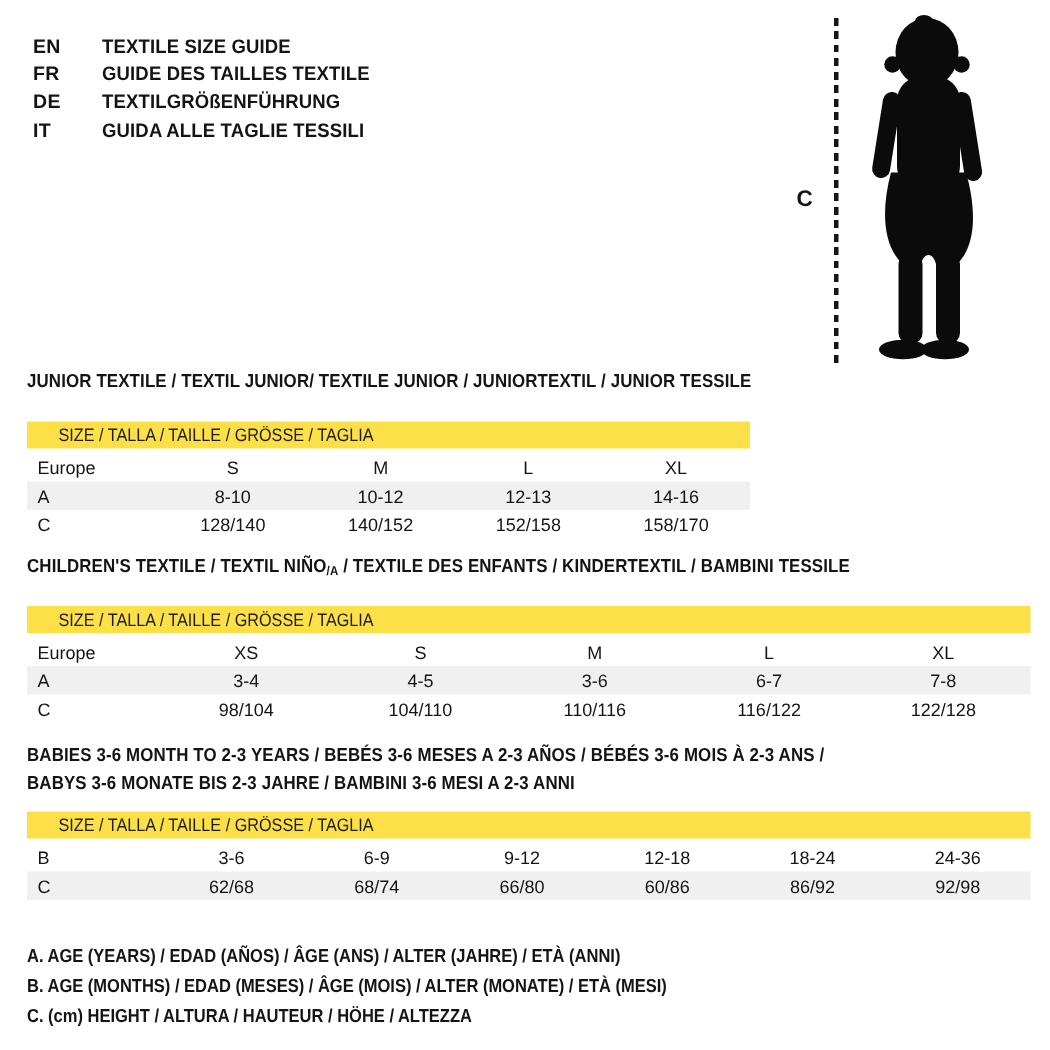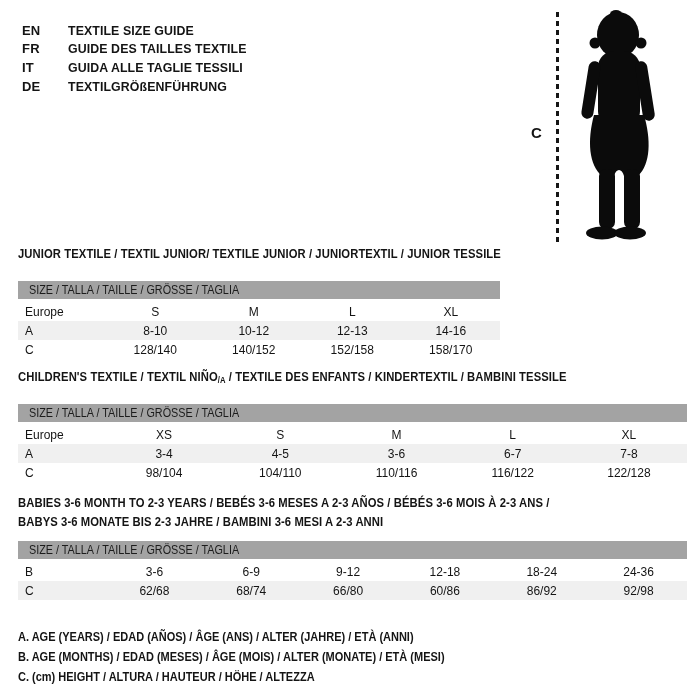--- a/index.html
+++ b/index.html
@@ -34,22 +34,22 @@
   .sec-title .sub { font-size: 8.5px; vertical-align: -2px; }
   .two-line { line-height: 19px; transform: scaleX(.9); transform-origin: 0 0; }
   .notes { position: absolute; left: 18px; top: 627px; font-weight: bold; font-size: 12.5px;
     line-height: 20px; transform: scaleX(.88); transform-origin: 0 0; white-space: nowrap; }
 
   
   .size-table { position: absolute; left: 18px; }
   .t1 { top: 281px; width: 482px; }
   .t2 { top: 404px; width: 669px; }
   .t3 { top: 541px; width: 669px; }
-  .thead { background: #a3a3a3; height: 18px; line-height: 18px;
-    padding-left: 11px; font-size: 12px; color: #1c1c1c; margin-bottom: 3px; }
+  .thead { background: #fde047; height: 18px; line-height: 18px;
+    padding-left: 21px; font-size: 12px; color: #1c1c1c; margin-bottom: 3px; }
   .thead .cond { display: inline-block; transform: scaleX(.9); transform-origin: 0 50%; white-space: nowrap; }
   .trow { display: flex; align-items: center; height: 19px; font-size: 12px; }
   .trow.shaded { background: #f0f0f0; }
   .tlabel { width: 88px; padding-left: 7px; box-sizing: border-box; }
   .tcell { flex: 1; text-align: center; }
 </style>
 </head>
 <body>
 
 <div class="page">
@@ -57,26 +57,26 @@
   <div class="langs">
     <div class="lang-row">
       <span class="lang-code">EN</span>
       <span class="lang-label">TEXTILE SIZE GUIDE</span>
     </div>
     <div class="lang-row">
       <span class="lang-code">FR</span>
       <span class="lang-label">GUIDE DES TAILLES TEXTILE</span>
     </div>
     <div class="lang-row">
+      <span class="lang-code">DE</span>
+      <span class="lang-label">TEXTILGRÖßENFÜHRUNG</span>
+    </div>
+    <div class="lang-row">
       <span class="lang-code">IT</span>
       <span class="lang-label">GUIDA ALLE TAGLIE TESSILI</span>
-    </div>
-    <div class="lang-row">
-      <span class="lang-code">DE</span>
-      <span class="lang-label">TEXTILGRÖßENFÜHRUNG</span>
     </div>
   </div>
 
   <div class="measure-line"></div>
   <div class="measure-label">C</div>
   <div class="silhouette">
     <svg viewBox="0 0 100 236" xmlns="http://www.w3.org/2000/svg" fill="#0b0b0b">
       <ellipse cx="50" cy="5" rx="6" ry="4"></ellipse>
       <ellipse cx="52" cy="26" rx="21" ry="23"></ellipse>
       <circle cx="29" cy="34" r="5.5"></circle>

